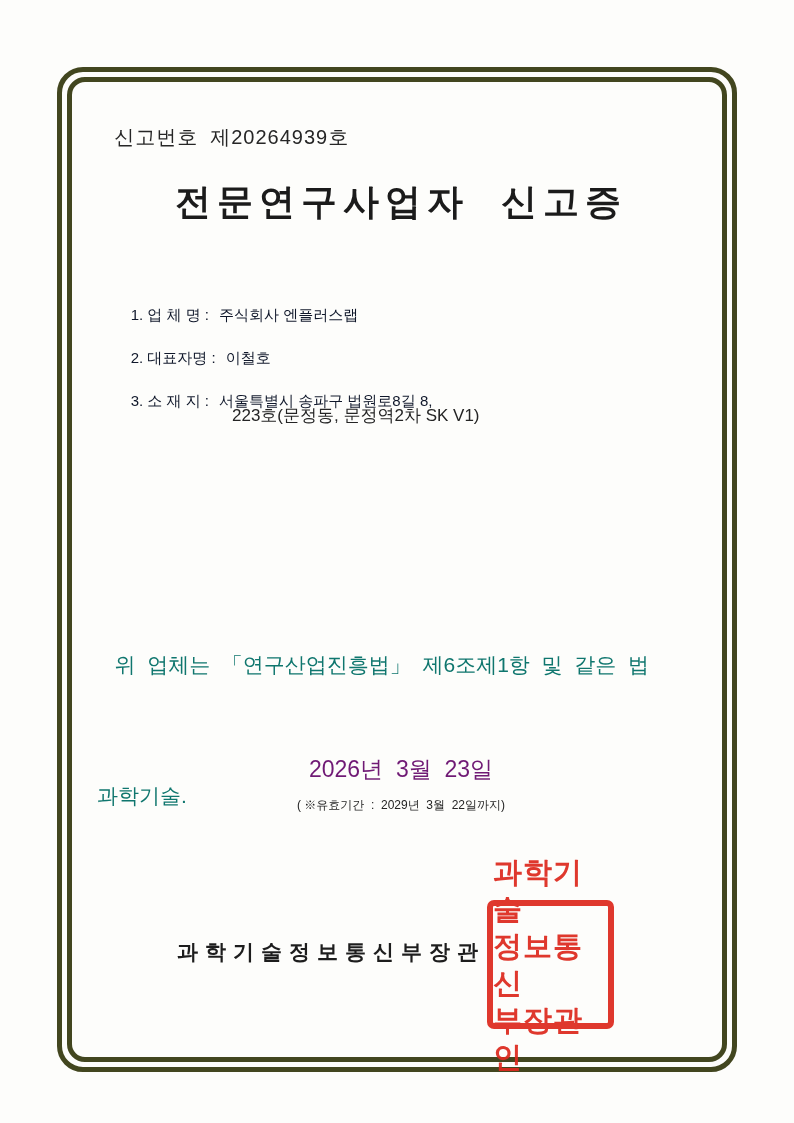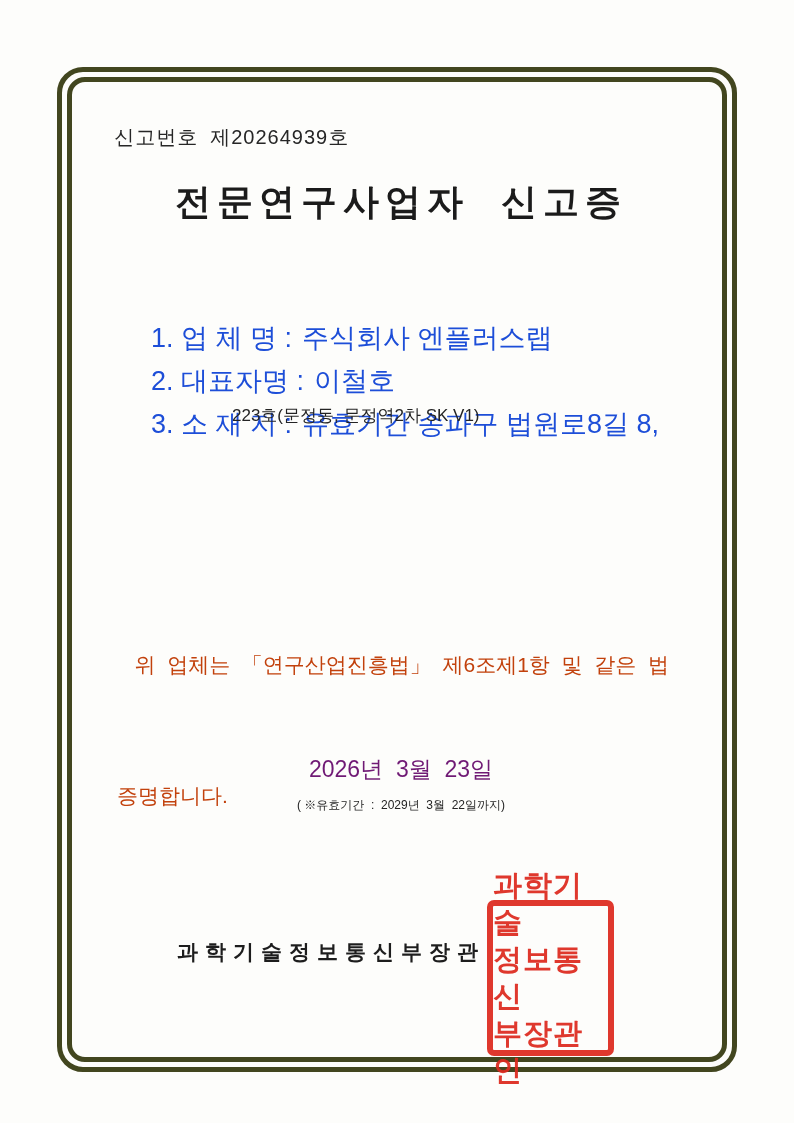--- a/index.html
+++ b/index.html
@@ -41,41 +41,40 @@
     left: 0; right: 0; top: 178px;
     text-align: center;
     font-size: 36px;
     font-weight: bold;
     letter-spacing: 6px;
     white-space: pre;
     color: #1b1b1b;
   }
   .item {
     position: absolute;
-    left: 121px;
-    font-size: 27px;
+    left: 114px;
+    font-size: 15px;
     white-space: pre;
-    color: #1d4ed8;
+    color: #0f172a;
   }
   .item .val { margin-left: 10px; }
   .item-line2 {
     position: absolute;
     left: 232px;
     font-size: 17px;
     white-space: pre;
     color: #242424;
   }
   .body-text {
     position: absolute;
     left: 97px; top: 556px;
     font-size: 21px;
     line-height: 43.5px;
     white-space: pre;
-    color: #c2410c;
-    margin-left: 20px;
+    color: #0f766e;
   }
   .issue-date {
     position: absolute;
     left: 0; right: 0; top: 754px;
     text-align: center;
     font-size: 23px;
     white-space: pre;
     color: #701a75;
   }
   .validity {
@@ -92,21 +91,21 @@
     font-size: 21px;
     font-weight: bold;
     letter-spacing: 7px;
     white-space: pre;
     color: #1d1d1d;
     z-index: 3;
   }
   .seal {
     position: absolute;
     left: 487px; top: 900px;
-    width: 127px; height: 156px;
+    width: 127px; height: 129px;
     box-sizing: border-box;
     border: 6px solid #dd2a1e;
     border-radius: 7px;
     z-index: 2;
     display: flex;
     flex-direction: column;
     justify-content: center;
     align-items: center;
     color: #dd2a1e;
     font-weight: bold;
@@ -133,28 +132,28 @@
 
   <div class="item" style="top: 289px;">
     <span>1. 업 체 명 :</span><span class="val">주식회사 엔플러스랩</span>
   </div>
 
   <div class="item" style="top: 332px;">
     <span>2. 대표자명 :</span><span class="val">이철호</span>
   </div>
 
   <div class="item" style="top: 375px;">
-    <span>3. 소 재 지 :</span><span class="val">유효기간 송파구 법원로8길 8,</span>
+    <span>3. 소 재 지 :</span><span class="val">서울특별시 송파구 법원로8길 8,</span>
   </div>
   <div class="item-line2" style="top: 404px;">223호(문정동, 문정역2차 SK V1)</div>
 
 
   <div class="body-text">
     <div>   위  업체는  「연구산업진흥법」  제6조제1항  및  같은  법</div>
-    <div>증명합니다.</div>
+    <div>과학기술.</div>
   </div>
 
   <div class="issue-date">2026년  3월  23일</div>
 
   <div class="validity">( ※유효기간  :  2029년  3월  22일까지)</div>
 
   <div class="issuer">과학기술정보통신부장관</div>
 
   <div class="seal">
     <div>과학기술</div>

